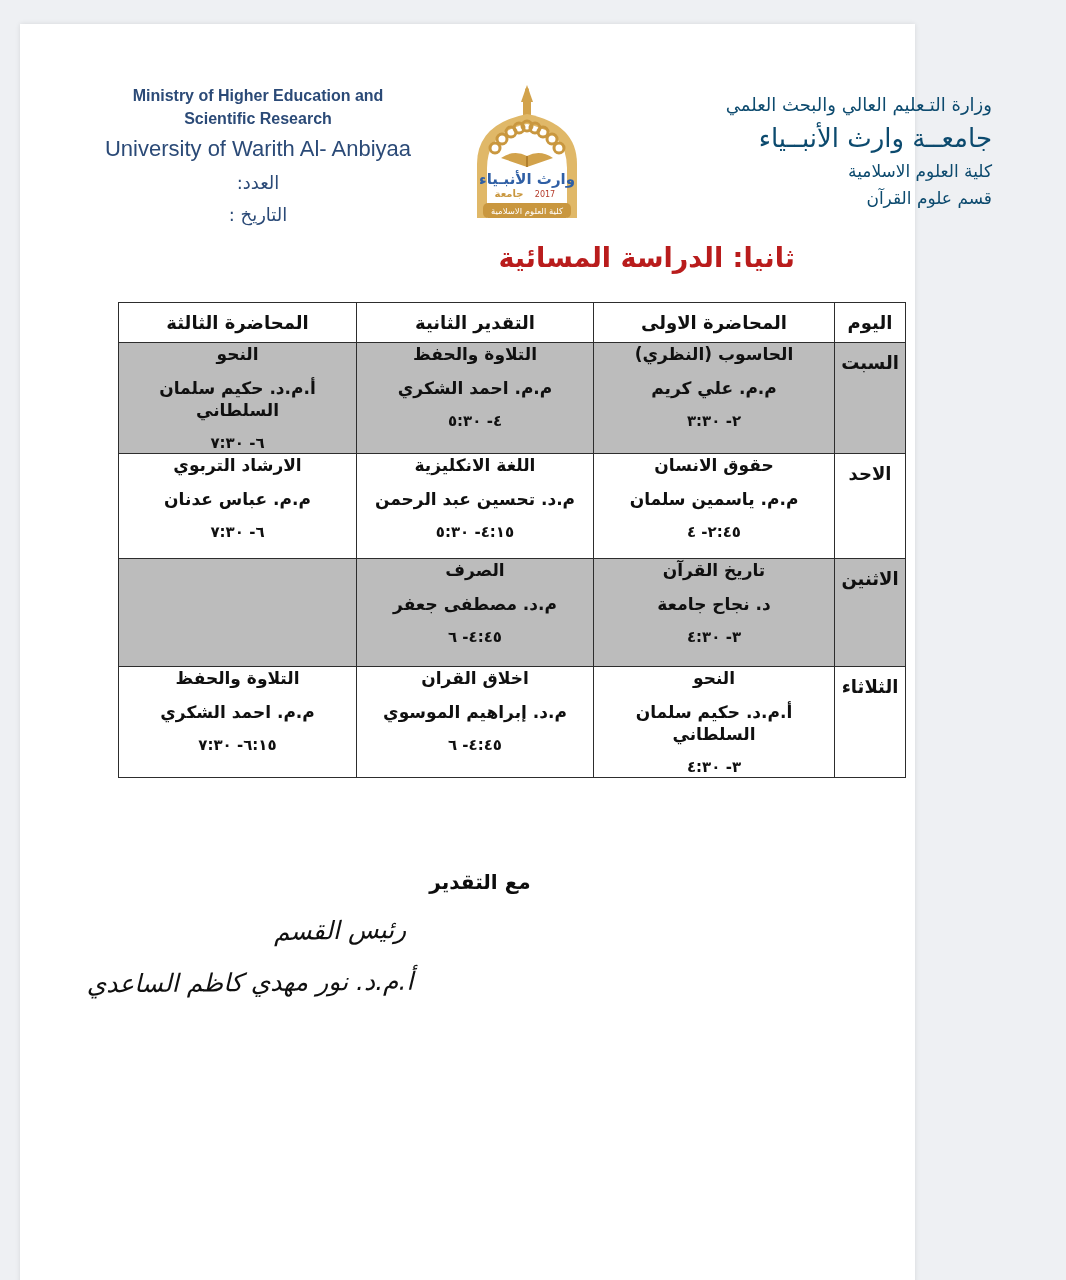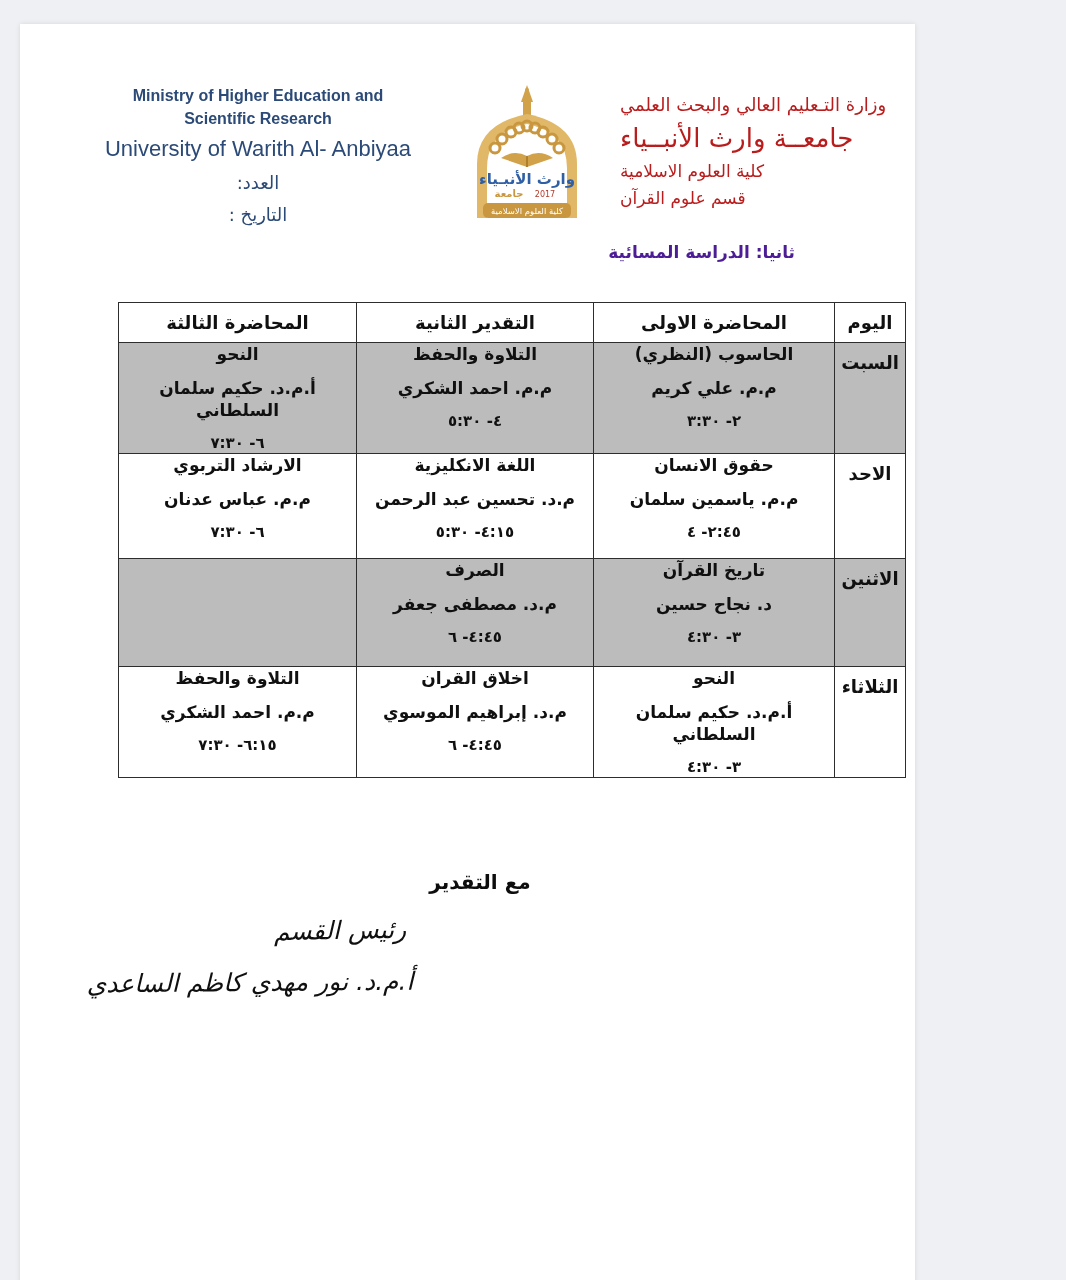--- a/index.html
+++ b/index.html
@@ -24,31 +24,31 @@
     font-family:"Liberation Sans","DejaVu Sans",sans-serif;
   }
   .hdr-en .en-small { font-size:16px; font-weight:bold; line-height:23px; }
   .hdr-en .en-univ  { font-size:22px; margin-top:4px; line-height:30px; }
   .hdr-en .ar-label { font-family:"DejaVu Sans",sans-serif; font-size:18px; margin-top:5px; line-height:27px; }
 
   .logo-box { position:absolute; left:437px; top:60px; width:140px; height:148px; }
 
   .hdr-ar {
     position:absolute; left:600px; top:68px; width:372px;
-    text-align:left; color:#b91c1c; direction:rtl;
+    text-align:right; color:#0c4a6e; direction:rtl;
   }
   .hdr-ar .ar-ministry { font-size:18px; line-height:26px; }
   .hdr-ar .ar-univ     { font-size:26px; line-height:40px; }
   .hdr-ar .ar-college  { font-size:17px; line-height:27px; }
   .hdr-ar .ar-dept     { font-size:17px; line-height:27px; }
 
   
   .section-title {
     position:absolute; right:120px; top:218px;
-    font-size:17px; font-weight:bold; color:#4c1d95; direction:rtl;
+    font-size:27px; font-weight:bold; color:#b91c1c; direction:rtl;
   }
 
   
   table.schedule {
     position:absolute; left:98px; top:278px;
     border-collapse:collapse; table-layout:fixed;
     direction:rtl; color:#101010;
   }
   table.schedule th, table.schedule td {
     border:1px solid #2d2d2d; text-align:center;
@@ -189,21 +189,21 @@
           <div class="subject">الارشاد التربوي</div>
           <div class="teacher">م.م. عباس عدنان</div>
           <div class="time">٦- ٧:٣٠</div>
         </td>
       </tr>
 
       <tr class="day-row-2 shaded">
         <td class="day-cell">الاثنين</td>
         <td class="lec-cell">
           <div class="subject">تاريخ القرآن</div>
-          <div class="teacher">د. نجاح حسين</div>
+          <div class="teacher">د. نجاح جامعة</div>
           <div class="time">٣- ٤:٣٠</div>
         </td>
         <td class="lec-cell">
           <div class="subject">الصرف</div>
           <div class="teacher">م.د. مصطفى جعفر</div>
           <div class="time">٤:٤٥- ٦</div>
         </td>
         <td class="lec-cell">
           <div class="subject"></div>
           <div class="teacher"></div>

